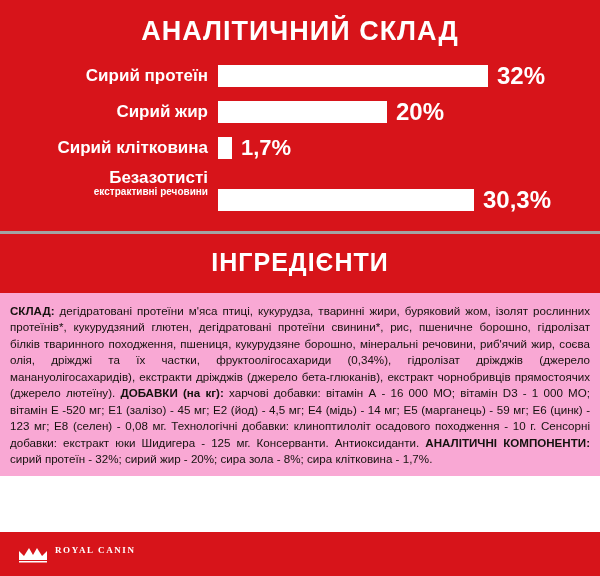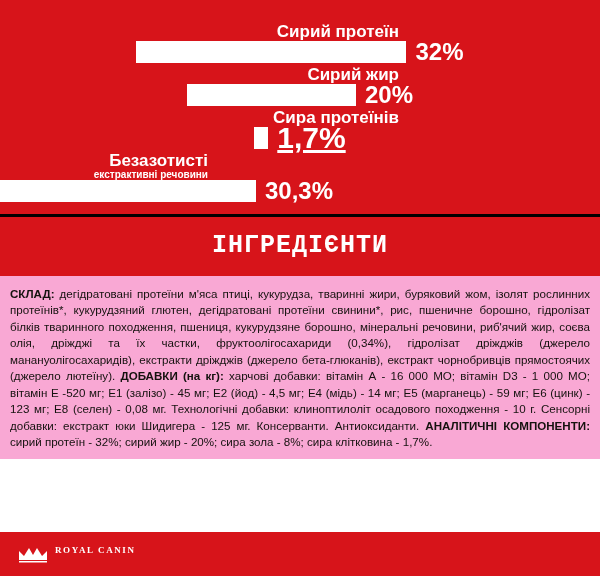--- a/index.html
+++ b/index.html
@@ -29,23 +29,22 @@
   .analytic-title {
     text-align: center;
     font-size: 27px;
     font-weight: bold;
     letter-spacing: 1px;
     padding: 6px 0 14px 0;
   }
   .bar-row {
     display: flex;
     align-items: center;
-    margin: 13px 0 6px 0;
+    margin: 0 0 6px 0;
     height: 30px;
-    flex-direction: column;
   }
   .bar-row.tall {
     height: 42px;
     align-items: flex-start;
   }
   .bar-label {
     width: 218px;
     text-align: right;
     padding-right: 10px;
     font-size: 17px;
@@ -69,35 +68,33 @@
     background: #ffffff;
   }
   .bar-value {
     font-size: 24px;
     font-weight: bold;
     padding-left: 9px;
     white-space: nowrap;
     line-height: 22px;
   }
   .bar-value.small {
-    font-size: 30px;
-    text-decoration: underline;
+    font-size: 22px;
   }
 
   
   .ingr-header {
     background: #d7141a;
     color: #ffffff;
     text-align: center;
     font-size: 25px;
     font-weight: bold;
     letter-spacing: 1px;
     padding: 14px 0 16px 0;
-    border-top: 3px solid #000000;
-    font-family: Liberation Mono, monospace;
+    border-top: 3px solid #a3a3a3;
   }
 
   
   .ingr-body {
     background: #f9a8d4;
     color: #15120f;
     font-size: 11.6px;
     line-height: 1.42;
     padding: 10px 10px 6px 10px;
     text-align: justify;
@@ -138,39 +135,40 @@
     line-height: 1.15;
     font-weight: bold;
   }
 </style>
 </head>
 <body>
 
 <div class="page">
 
   <section class="analytic">
+    <div class="analytic-title">АНАЛІТИЧНИЙ СКЛАД</div>
 
     <div class="bar-row">
       <div class="bar-label">Сирий протеїн</div>
       <div class="bar-wrap">
         <div class="bar" style="width:270px"></div>
         <div class="bar-value">32%</div>
       </div>
     </div>
 
     <div class="bar-row">
       <div class="bar-label">Сирий жир</div>
       <div class="bar-wrap">
         <div class="bar" style="width:169px"></div>
         <div class="bar-value">20%</div>
       </div>
     </div>
 
     <div class="bar-row">
-      <div class="bar-label">Сира протеїнів</div>
+      <div class="bar-label">Сирий клітковина</div>
       <div class="bar-wrap">
         <div class="bar" style="width:14px"></div>
         <div class="bar-value small">1,7%</div>
       </div>
     </div>
 
     <div class="bar-row tall">
       <div class="bar-label">
         <span>Безазотисті</span>
         <span class="l2">екстрактивні речовини</span>

